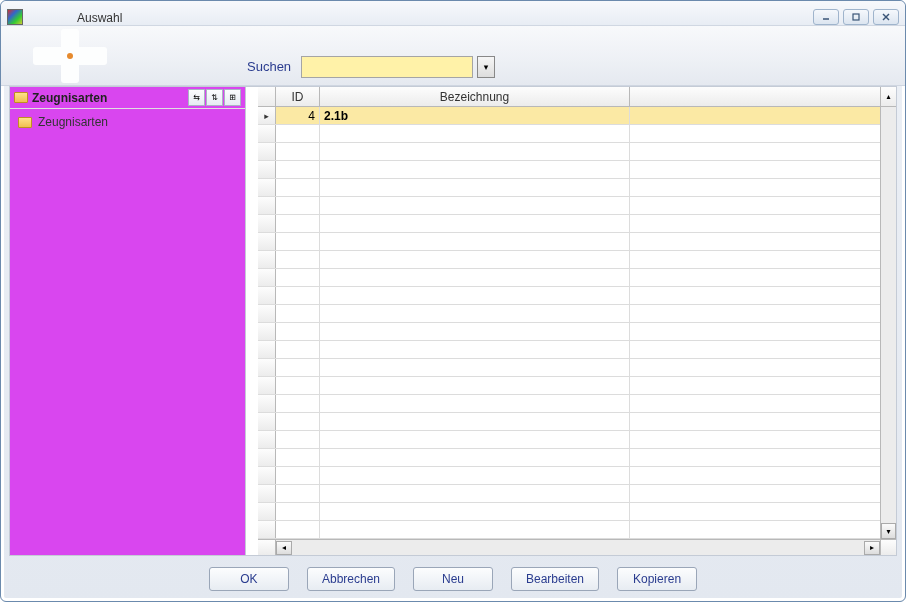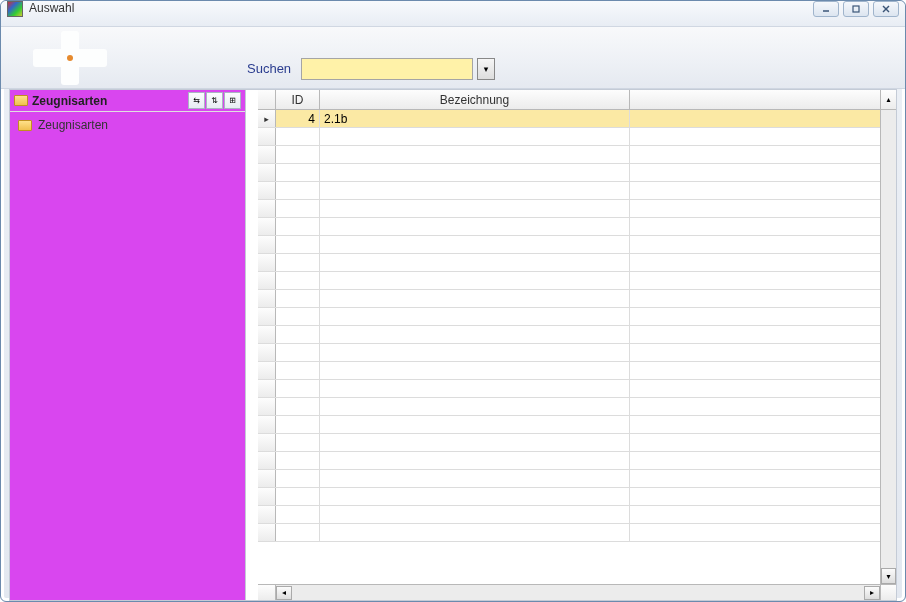--- a/index.html
+++ b/index.html
@@ -16,25 +16,26 @@
   border-radius: 6px;
   background: linear-gradient(to bottom, #ecf0f6 0%, #e3e8f0 100%);
   display: flex;
   flex-direction: column;
   box-shadow: 0 0 0 3px #fff inset;
   position: relative;
 }
 .titlebar {
   height: 26px;
   display: flex;
-  align-items: flex-start;
+  align-items: flex-end;
   padding: 0 6px;
   background: linear-gradient(to bottom, #f7f9fc 0%, #e8edf4 100%);
   border-bottom: 1px solid #d0d7e2;
   border-radius: 6px 6px 0 0;
+  gap: 48px;
 }
 .app-icon {
   width: 16px; height: 16px;
   background: linear-gradient(135deg,#c33,#36c,#3c3,#cc3);
   border: 1px solid #666;
   margin-right: 6px;
 }
 .title-text { color: #333; flex: 1; }
 .win-buttons { display: flex; gap: 4px; }
 .win-btn {
@@ -160,21 +161,21 @@
 .gh-id { width: 44px; }
 .gh-bez { flex: 1; text-align: right; }
 .gh-extra { width: 250px; border-right: none; }
 .gh-scroll { width: 16px; background: linear-gradient(to bottom,#fdfdfd,#ececec); border-left: 1px solid #b8b8b8; display:flex;align-items:center;justify-content:center;}
 .grid-body { flex: 1; overflow: hidden; position: relative; }
 .grid-row { display: flex; height: 18px; border-bottom: 1px solid #dcdcdc; }
 .grid-row.selected { background: #fbe9a4; }
 .gc { border-right: 1px solid #dcdcdc; padding: 1px 4px; font-size: 12px; display: flex; align-items: center; }
 .gc-sel { width: 18px; background: linear-gradient(to bottom,#fdfdfd,#ececec); border-right: 1px solid #b8b8b8; justify-content: center; padding:0;}
 .gc-id { width: 44px; justify-content: flex-end; }
-.gc-bez { flex: 1; }
+.gc-bez { flex: 1; font-weight: bold; }
 .gc-extra { width: 250px; border-right: none; }
 .gc-vscroll { width: 16px; }
 .row-marker { font-size: 9px; color: #333; }
 .grid-hscroll {
   height: 16px;
   border-top: 1px solid #b8b8b8;
   background: #ececec;
   display: flex;
   align-items: center;
 }
@@ -487,14 +488,21 @@
           </div>
         <div class="hs-track"></div>
         <div class="hs-btn">
             <span>▸</span>
           </div>
         <div style="width:16px;height:100%;background:linear-gradient(to bottom,#fdfdfd,#ececec);border-left:1px solid #b8b8b8;"></div>
       </div>
     </div>
   </div>
 
+  <div class="button-bar">
+    <div class="dlg-btn">OK</div>
+    <div class="dlg-btn">Abbrechen</div>
+    <div class="dlg-btn">Neu</div>
+    <div class="dlg-btn">Bearbeiten</div>
+    <div class="dlg-btn">Kopieren</div>
+  </div>
 
 </div>
 
 </body></html>

